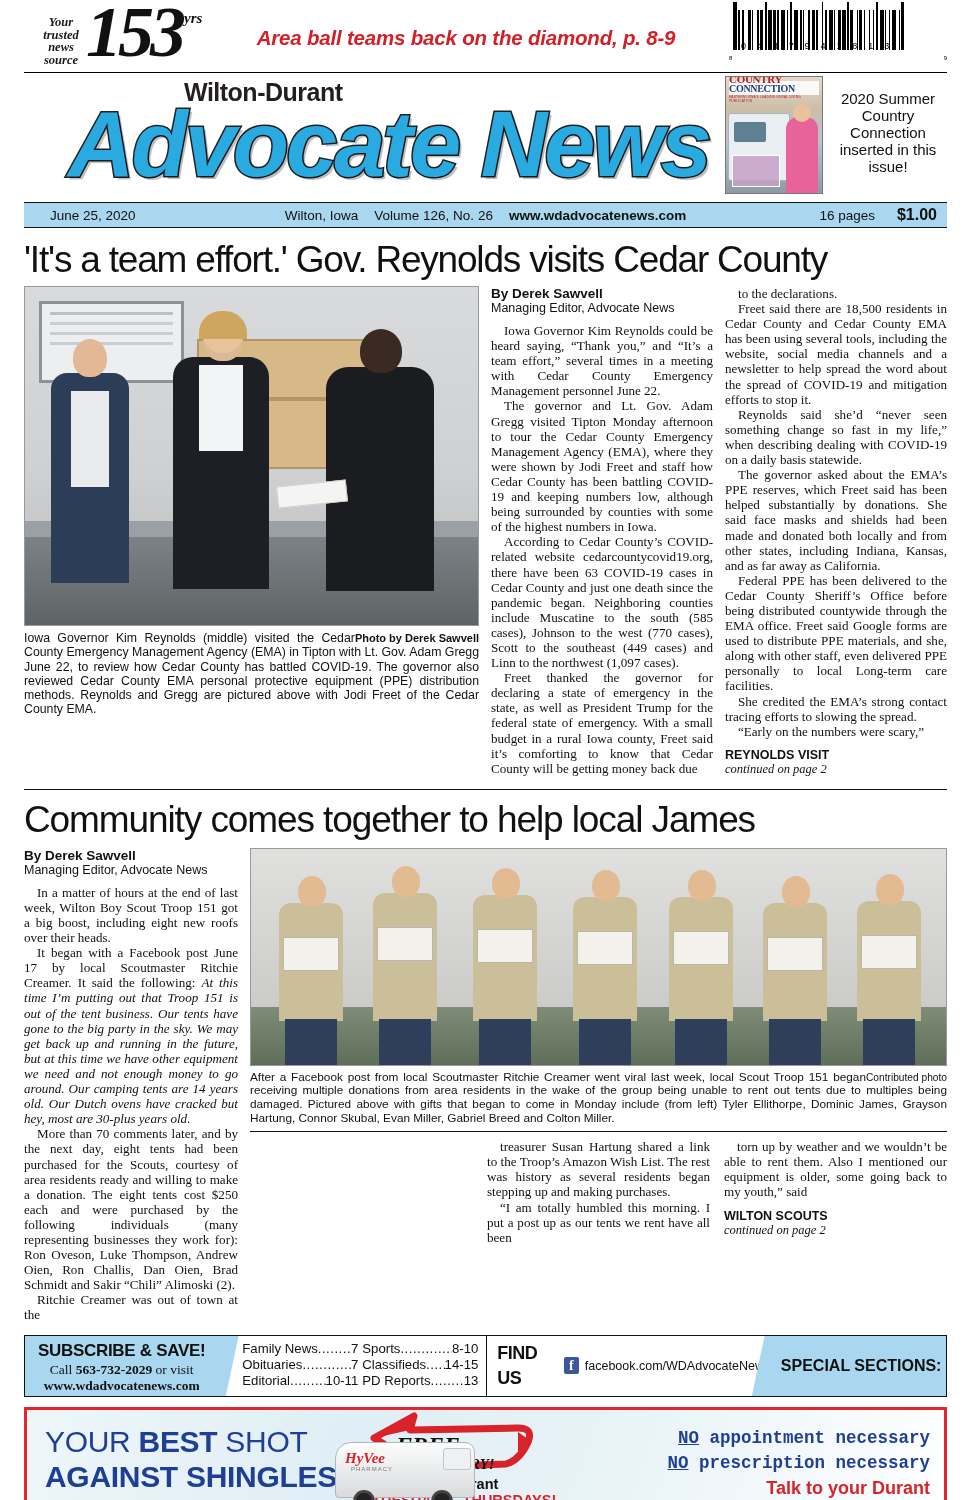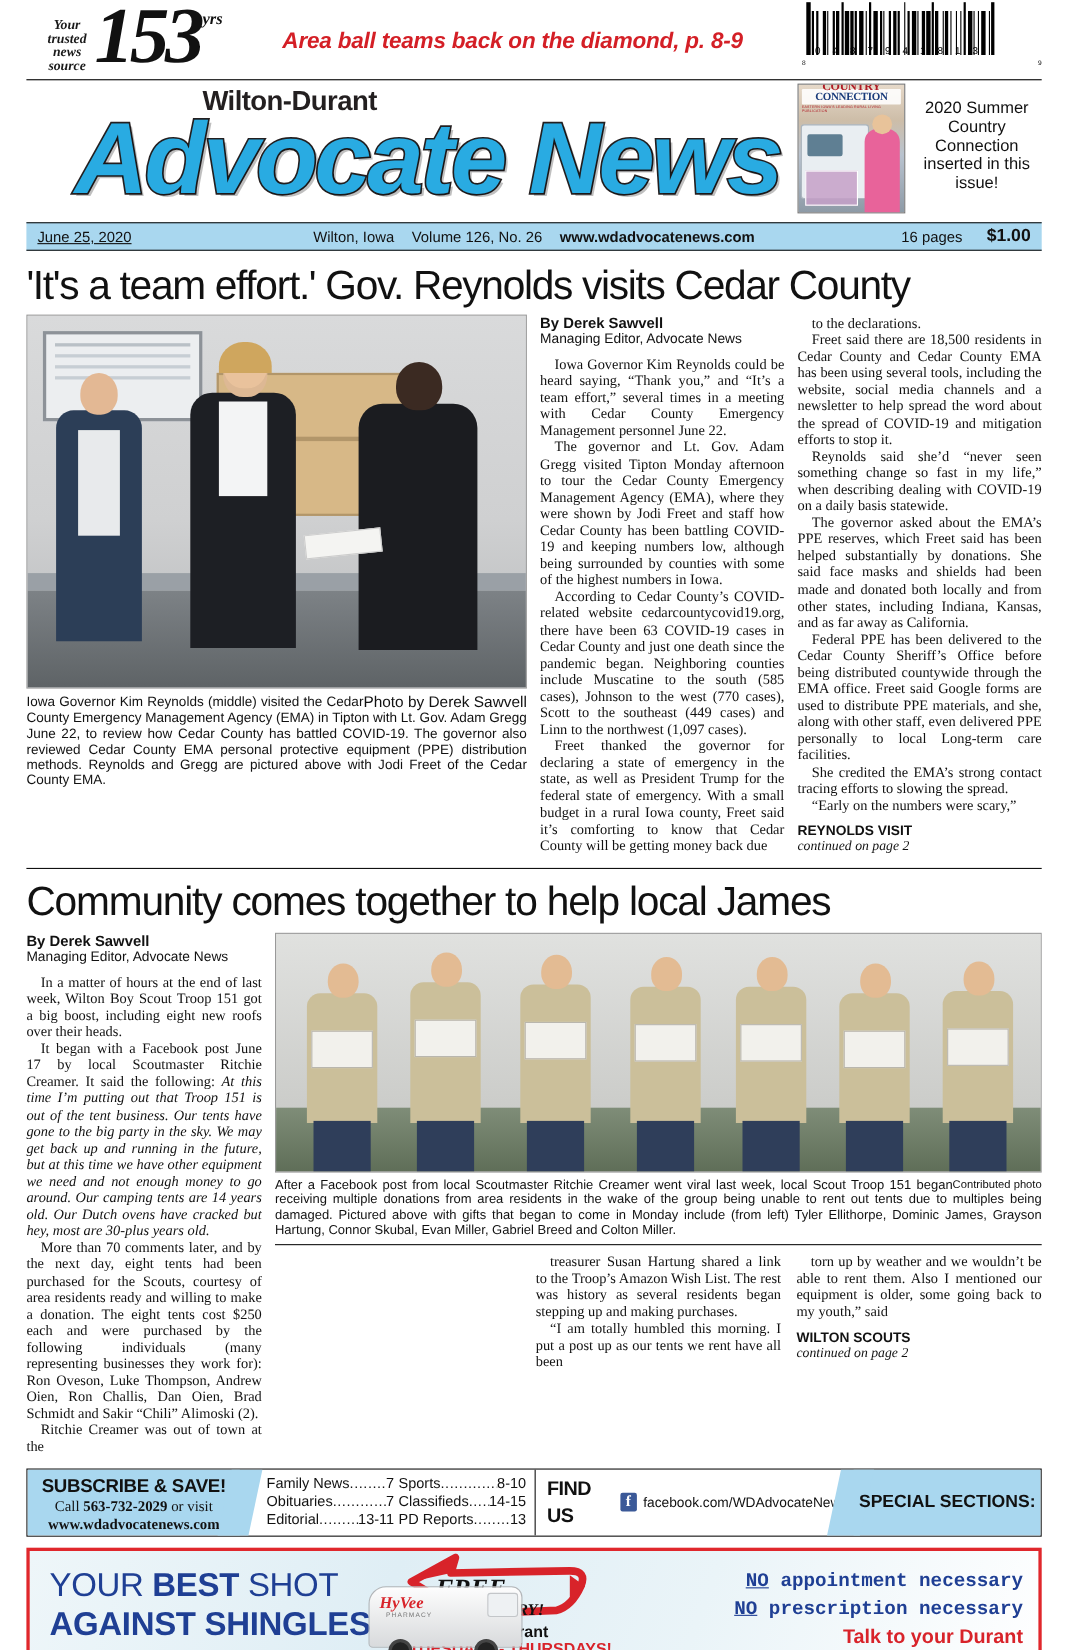--- a/index.html
+++ b/index.html
@@ -68,21 +68,21 @@
     white-space:nowrap;
   }
   .cc-promo { position:absolute; right:0px; top:0px; width:222px; height:120px; display:flex; gap:6px; }
   .cc-cover {
     width:98px; height:118px; border:1px solid #777; position:relative; overflow:hidden;
     background: linear-gradient(180deg,#e6d9c9 0%, #cdbda8 28%, #b9c3cf 55%, #8d9aa6 100%);
   }
   .cc-cover .cc-logo {
     position:absolute; top:4px; left:3px; right:3px; height:14px;
     background:rgba(255,255,255,0.88); border-radius:1px;
-    display:flex; flex-direction:column; align-items:center; justify-content:center;
+    display:flex; flex-direction:column; justify-content:center;
   }
   .cc-cover .cc-l1 { font-family:"Liberation Serif", serif; font-weight:bold; font-size:11px; color:#b01c26; line-height:10px; letter-spacing:-0.3px;}
   .cc-cover .cc-l2 { font-family:"Liberation Serif", serif; font-weight:bold; font-size:10px; color:#1a3b7a; line-height:10px; letter-spacing:-0.3px;}
   .cc-cover .cc-l3 { font-size:3.2px; color:#b01c26; letter-spacing:0.2px; margin-top:1px;}
   .cc-cover .cc-truck { position:absolute; left:2px; top:36px; width:62px; height:68px; background:#e9eef2; border:1px solid #aab4bd; border-radius:3px; }
   .cc-cover .cc-truck:after { content:""; position:absolute; left:5px; top:8px; width:32px; height:20px; background:#5f7f93; border-radius:2px; }
   .cc-cover .cc-person { position:absolute; right:4px; top:40px; width:32px; height:78px; background:#e8639a; border-radius:12px 12px 3px 3px; }
   .cc-cover .cc-person:before { content:""; position:absolute; left:7px; top:-13px; width:18px; height:18px; border-radius:50%; background:#e8c39a; }
   .cc-cover .cc-inset { position:absolute; left:6px; bottom:6px; width:48px; height:32px; background:rgba(198,160,200,0.85); border:1px solid #fff; }
   .cc-text {
@@ -90,21 +90,21 @@
     font-size:15px; line-height:17px; color:#111; padding-top:14px;
   }
 
   
   .infobar {
     margin:2px 10px 0 10px; height:26px;
     background:#a9d7ef; border-top:1.4px solid #111; border-bottom:1.4px solid #111;
     display:flex; align-items:center; font-size:13.5px; color:#111;
     font-family:"Liberation Sans", sans-serif; position:relative;
   }
-  .infobar .date { padding-left:10px;text-decoration:underline; }
+  .infobar .date { padding-left:26px; }
   .infobar .mid { position:absolute; left:0; right:0; text-align:center; display:flex; justify-content:center; gap:16px; }
   .infobar .mid b { font-weight:bold; }
   .infobar .right { margin-left:auto; display:flex; align-items:center; gap:22px; padding-right:10px; }
   .infobar .price { font-weight:bold; font-size:16px; }
 
   
   h1.head1 {
     margin:12px 10px 6px 10px; font-weight:normal;
     font-family:"Liberation Sans", sans-serif;
     font-size:37px; line-height:40px; letter-spacing:-1.2px; color:#111;
@@ -132,21 +132,21 @@
   .photo1 .p-gov:before{content:"";position:absolute;left:30px;top:-40px;width:40px;height:44px;border-radius:50% 50% 45% 45%;background:#e9c29c;box-shadow:inset 0 -8px 0 rgba(0,0,0,0.05);}
   .photo1 .p-gov .hair{position:absolute;left:26px;top:-46px;width:48px;height:28px;border-radius:22px 22px 0 0;background:#cfa65e;}
   .photo1 .p-gov .scarf{position:absolute;left:26px;top:8px;width:44px;height:86px;background:#f3f4f5;}
   .photo1 .p-w { position:absolute; right:44px; top:80px; width:108px; height:224px; background:#1b1c20; border-radius:22px 22px 0 0; }
   .photo1 .p-w:before{content:"";position:absolute;left:34px;top:-38px;width:42px;height:44px;border-radius:50% 50% 45% 45%;background:#3b2a22;}
   .photo1 .paper { position:absolute; left:252px; top:196px; width:70px; height:22px; background:#f4f4f2; transform:rotate(-6deg); border:1px solid #ccc;}
   .cap1 {
     margin-top:5px; font-family:"Liberation Sans", sans-serif;
     font-size:12.3px; line-height:14.3px; text-align:justify; color:#111;
   }
-  .cap1 .credit { font-size:14px; font-weight:normal; float:right; }
+  .cap1 .credit { font-size:11px; font-weight:bold; float:right; }
 
   .col-text { width:235px; }
   .byline-name { font-weight:bold; font-size:13.5px; font-family:"Liberation Sans", sans-serif; line-height:15px; }
   .byline-title { font-size:12.5px; font-family:"Liberation Sans", sans-serif; line-height:15px; margin-bottom:7px; }
   .body-col p {
     margin:0; text-indent:13px; text-align:justify;
     font-family:"Liberation Serif", serif; font-size:13.1px; line-height:15.1px; color:#111;
   }
   .contlabel { font-family:"Liberation Sans", sans-serif; font-weight:bold; font-size:12.5px; margin-top:9px;}
   .contpage { font-family:"Liberation Serif", serif; font-style:italic; font-size:12.5px; }
@@ -518,21 +518,21 @@
             <span class="pg">7</span>
           </div>
           <div class="ix-row">
             <span class="nm">Obituaries</span>
             <span class="dots">........................</span>
             <span class="pg">7</span>
           </div>
           <div class="ix-row">
             <span class="nm">Editorial</span>
             <span class="dots">........................</span>
-            <span class="pg">13-11</span>
+            <span class="pg">10-11</span>
           </div>
         </div>
       <div class="colx" id="ix-col2">
           <div class="ix-row">
             <span class="nm">Sports</span>
             <span class="dots">........................</span>
             <span class="pg">8-10</span>
           </div>
           <div class="ix-row">
             <span class="nm">Classifieds</span>

